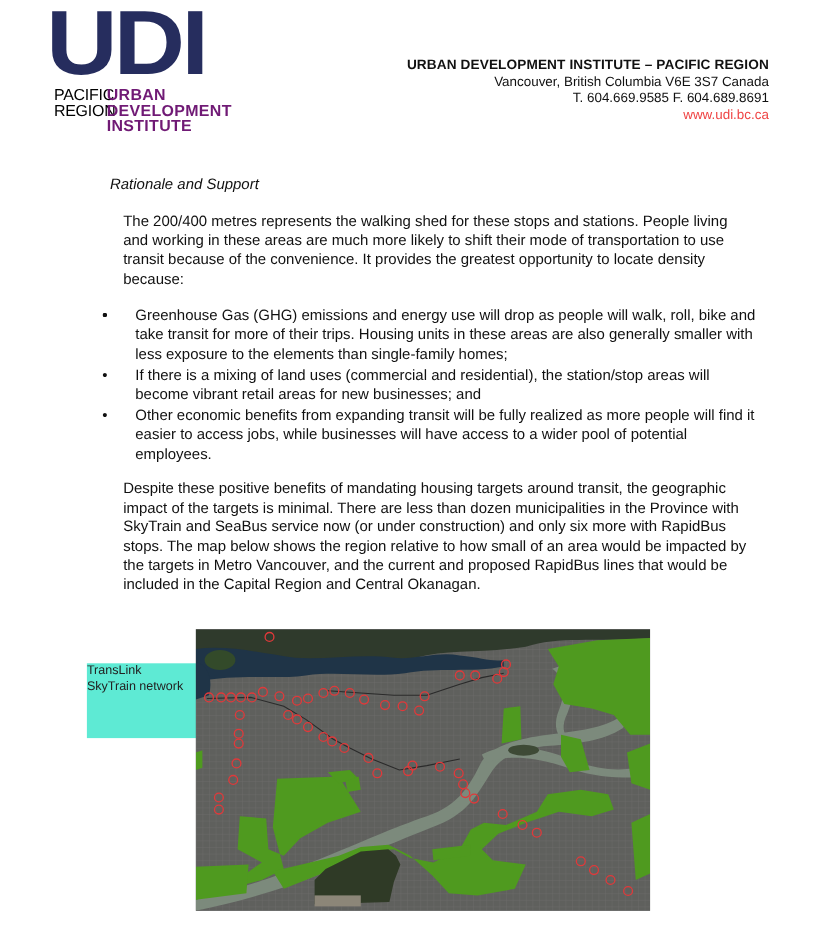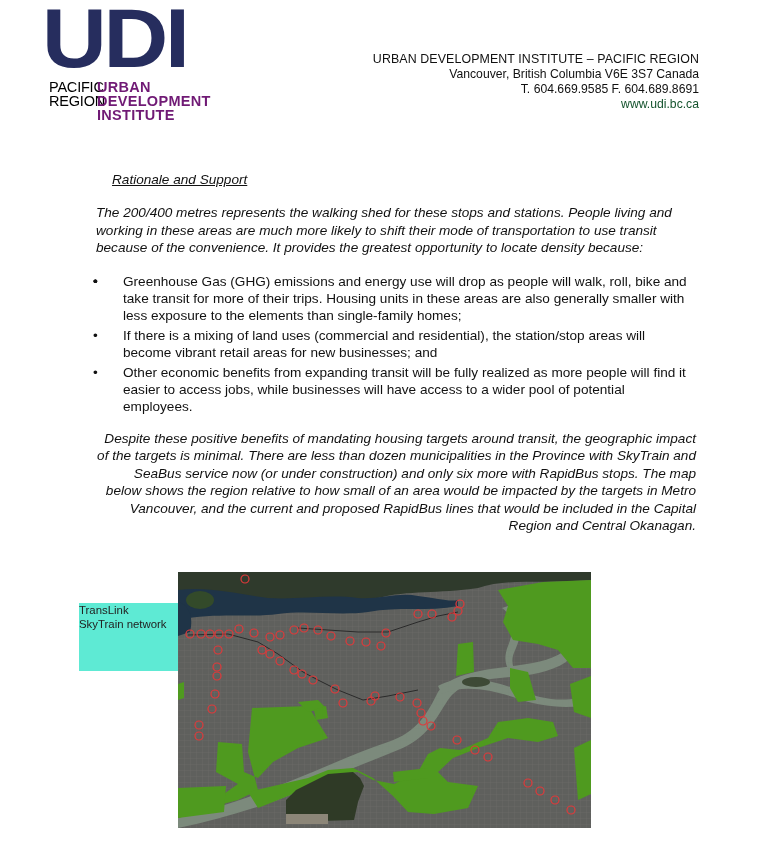--- a/index.html
+++ b/index.html
@@ -10,31 +10,31 @@
   .logo { position: absolute; left: 42px; top: 6px; width: 170px; height: 118px; }
   .logo-udi { position: absolute; left: 0; top: 0; font-family: "Liberation Sans", sans-serif;
               font-weight: bold; font-size: 83px; line-height: 66px; letter-spacing: -3px;
               color: #262d5e; transform: scaleX(1.08); transform-origin: left top; }
   .logo-sub { position: absolute; top: 74px; font-size: 14.5px; line-height: 14px; }
   .logo-pacific { left: 7px; color: #000000; letter-spacing: -0.2px; }
   .logo-urban { left: 55px; color: #701a75; font-weight: bold; letter-spacing: 0.3px; }
 
   
   .addr { position: absolute; right: 60px; top: 52px; text-align: right; font-size: 12.2px; line-height: 15px; color: #111; }
-  .addr .org { font-weight: normal; font-size: 12.4px; letter-spacing: 0.1px; }
-  .addr .web { color: #14532d; }
+  .addr .org { font-weight: bold; font-size: 12.4px; letter-spacing: 0.1px; }
+  .addr .web { color: #ef4444; }
 
   
   .content { position: absolute; left: 96px; top: 155px; width: 600px; font-size: 13.6px; line-height: 17.4px; }
-  .heading { font-style: italic; text-decoration: underline; margin: 16px; }
-  p { margin: 0; font-style: italic; }
+  .heading { font-style: italic; margin: 4px; }
+  p { margin: 16px; }
   ul { margin: 16px 0 0 0; padding: 0; list-style: none; }
   li { position: relative; padding-left: 27px; margin-bottom: 2px; }
   li .bullet { position: absolute; left: 24px; top: 0; margin-left: -27px; }
-  .para2 { margin-top: 14px; text-align: right; }
+  .para2 { margin-top: 14px; }
 
   
   .caption { position: absolute; left: 79px; top: 603px; font-size: 11.4px; line-height: 14px; color: #222;
              background: #5eead4; padding: 0 14px 40px 0; }
   .map { position: absolute; left: 178px; top: 572px; width: 413px; height: 256px; overflow: hidden;
          background: #58595a; }
   .map svg { display: block; }
 </style>
 </head>
 <body>

